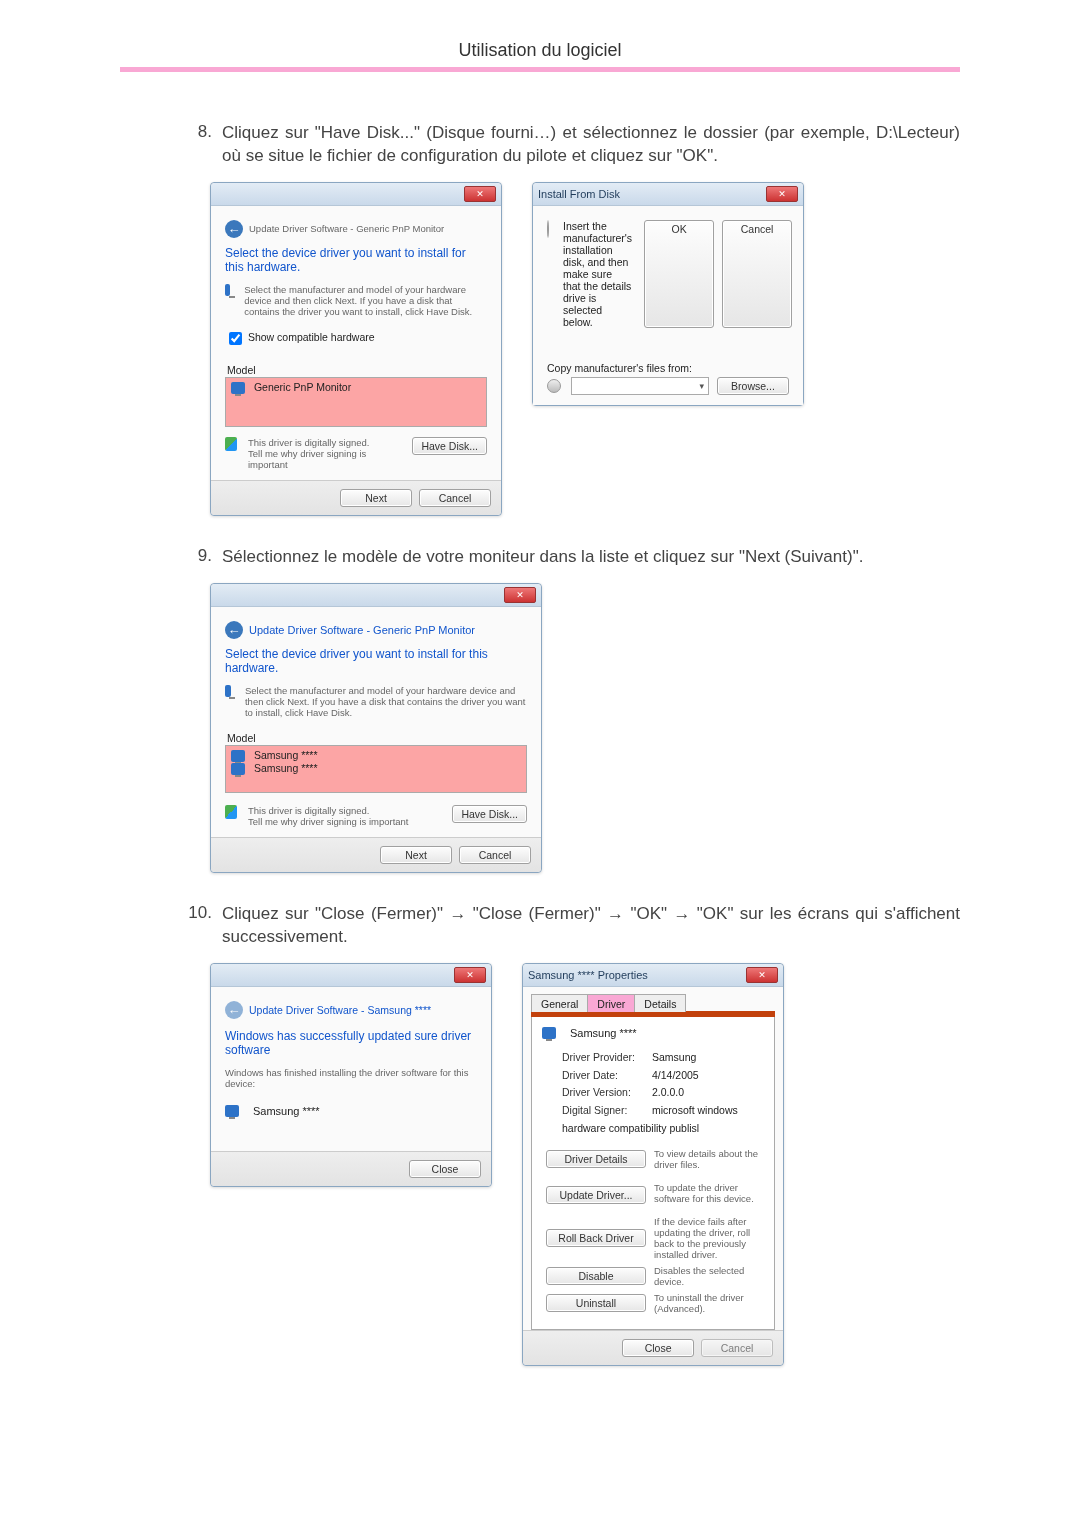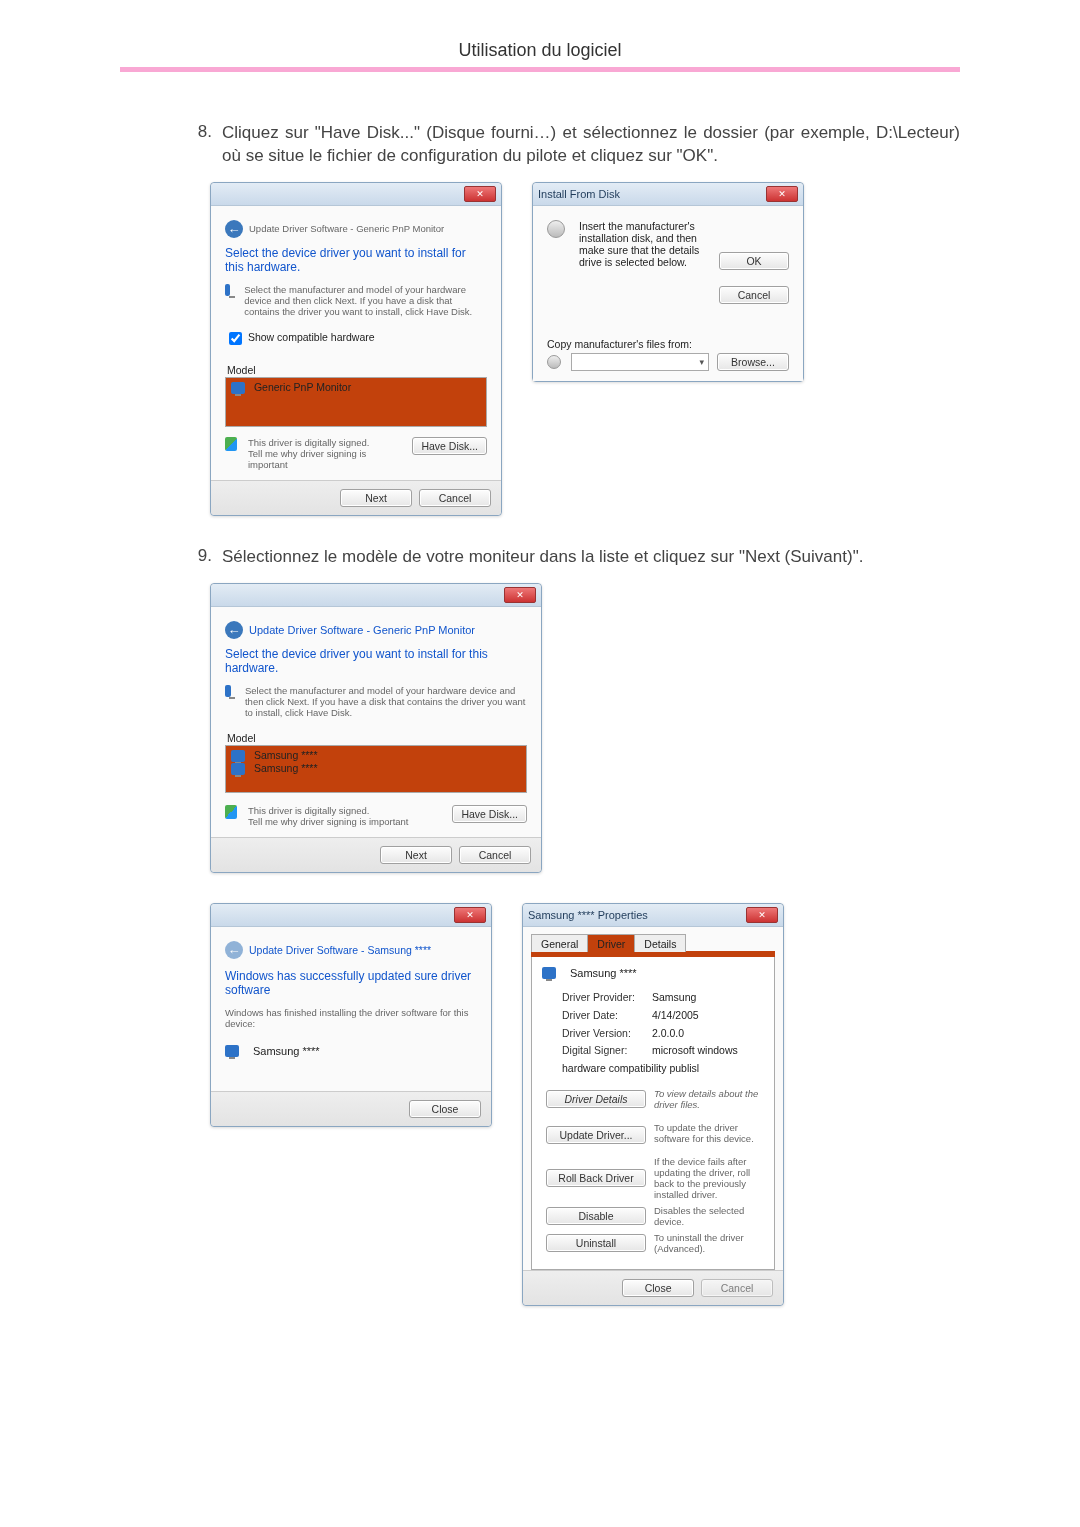--- a/index.html
+++ b/index.html
@@ -116,30 +116,30 @@
     display:inline-block;width:12px;height:14px;border-radius:2px;
     background:linear-gradient(135deg,#4caf50 50%,#2196f3 50%);
     margin-right:5px; vertical-align:middle;
   }
   .back-arrow {
     display:inline-block;width:18px;height:18px;border-radius:50%;
     background:#3b78bc;color:#fff;text-align:center;line-height:18px;
     font-size:13px;margin-right:6px;
   }
   .listbox {
-    background:#c2410c;border:1px solid #aaa;height:42px;padding:3px 5px;overflow:hidden;
+    background:#fca5a5;border:1px solid #aaa;height:42px;padding:3px 5px;overflow:hidden;
     font-size:10.5px;
   }
   .listrow { white-space:nowrap; }
   .tabrow { display:flex; gap:0; border-bottom:6px solid #c2410c; font-size:10.5px;}
   .tab {
     padding:3px 9px 2px 9px; background:#eee; border:1px solid #aaa;
     border-bottom:none; margin-right:-1px; position:relative; top:1px;
   }
-  .tab.active { background:#c2410c; }
+  .tab.active { background:#f9a8d4; }
   .proplabel { display:inline-block; width:90px; color:#333; }
 
 </style>
 </head>
 <body>
 
 <div class="page">
 
   <div class="page-header">Utilisation du logiciel</div>
 
@@ -193,21 +193,21 @@
 
     <div class="win" style="width:270px;">
       <div class="titlebar">
         <span class="t-title">Install From Disk</span>
         <div class="t-close">✕</div>
       </div>
       <div class="body" style="min-height:110px;">
         <div style="display:flex;gap:8px;">
           <span class="disk-icon"></span>
           <span style="flex:1;font-size:10.5px;">Insert the manufacturer's installation disk, and then make sure that the details drive is selected below.</span>
-          <div style="display:flex;flex-direction:column;gap:16px;margin-top:32px;">
+          <div style="display:flex;flex-direction:row;gap:4px;">
             <span class="btn7" style="min-width:52px;">OK</span>
             <span class="btn7" style="min-width:52px;">Cancel</span>
           </div>
         </div>
         <div style="margin-top:34px;font-size:10.5px;">Copy manufacturer's files from:</div>
         <div style="display:flex;gap:4px;margin-top:3px;align-items:center;">
           <span class="disk-icon" style="width:12px;height:12px;"></span>
           <div style="flex:1;border:1px solid #aaa;background:#fff;height:16px;display:flex;align-items:center;justify-content:flex-end;padding:0 4px;">
             <span style="font-size:9px;color:#555;">▾</span>
           </div>
@@ -260,20 +260,24 @@
           <div class="btn7">Have Disk...</div>
         </div>
       </div>
       <div class="footer">
         <span class="btn7">Next</span>
         <span class="btn7">Cancel</span>
       </div>
     </div>
   </div>
 
+  <div class="step">
+    <div class="step-num">10.</div>
+    <div class="step-text">Cliquez sur "Close (Fermer)" → "Close (Fermer)" → "OK" → "OK" sur les écrans qui s'affichent successivement.</div>
+  </div>
 
   <div class="figrow">
 
     <div class="win" style="width:280px;">
       <div class="titlebar">
         <span class="t-title"></span>
         <div class="t-close">✕</div>
       </div>
       <div class="body" style="min-height:140px;">
         <div style="display:flex;align-items:center;margin-bottom:10px;">
@@ -308,21 +312,21 @@
             <span class="monitor-icon"></span>
             <span style="font-size:11px;">Samsung ****</span>
           </div>
           <div style="font-size:10.5px;line-height:1.7;margin-left:20px;">
             <div><span class="proplabel">Driver Provider:</span><span>Samsung</span></div>
             <div><span class="proplabel">Driver Date:</span><span>4/14/2005</span></div>
             <div><span class="proplabel">Driver Version:</span><span>2.0.0.0</span></div>
             <div><span class="proplabel">Digital Signer:</span><span>microsoft windows hardware compatibility publisl</span></div>
           </div>
           <div style="margin-top:10px;">
-            <div style="display:flex;gap:8px;align-items:center;margin:5px 0;font-style:italic;">
+            <div style="display:flex;gap:8px;align-items:center;margin:5px 0;">
               <span class="btn7" style="min-width:82px;">Driver Details</span>
               <span class="small-grey" style="flex:1;">To view details about the driver files.</span>
             </div>
             <div style="display:flex;gap:8px;align-items:flex-end;margin:12px 0;">
               <span class="btn7" style="min-width:82px;">Update Driver...</span>
               <span class="small-grey" style="flex:1;">To update the driver software for this device.</span>
             </div>
             <div style="display:flex;gap:8px;align-items:center;margin:5px 0;">
               <span class="btn7" style="min-width:82px;">Roll Back Driver</span>
               <span class="small-grey" style="flex:1;">If the device fails after updating the driver, roll back to the previously installed driver.</span>

